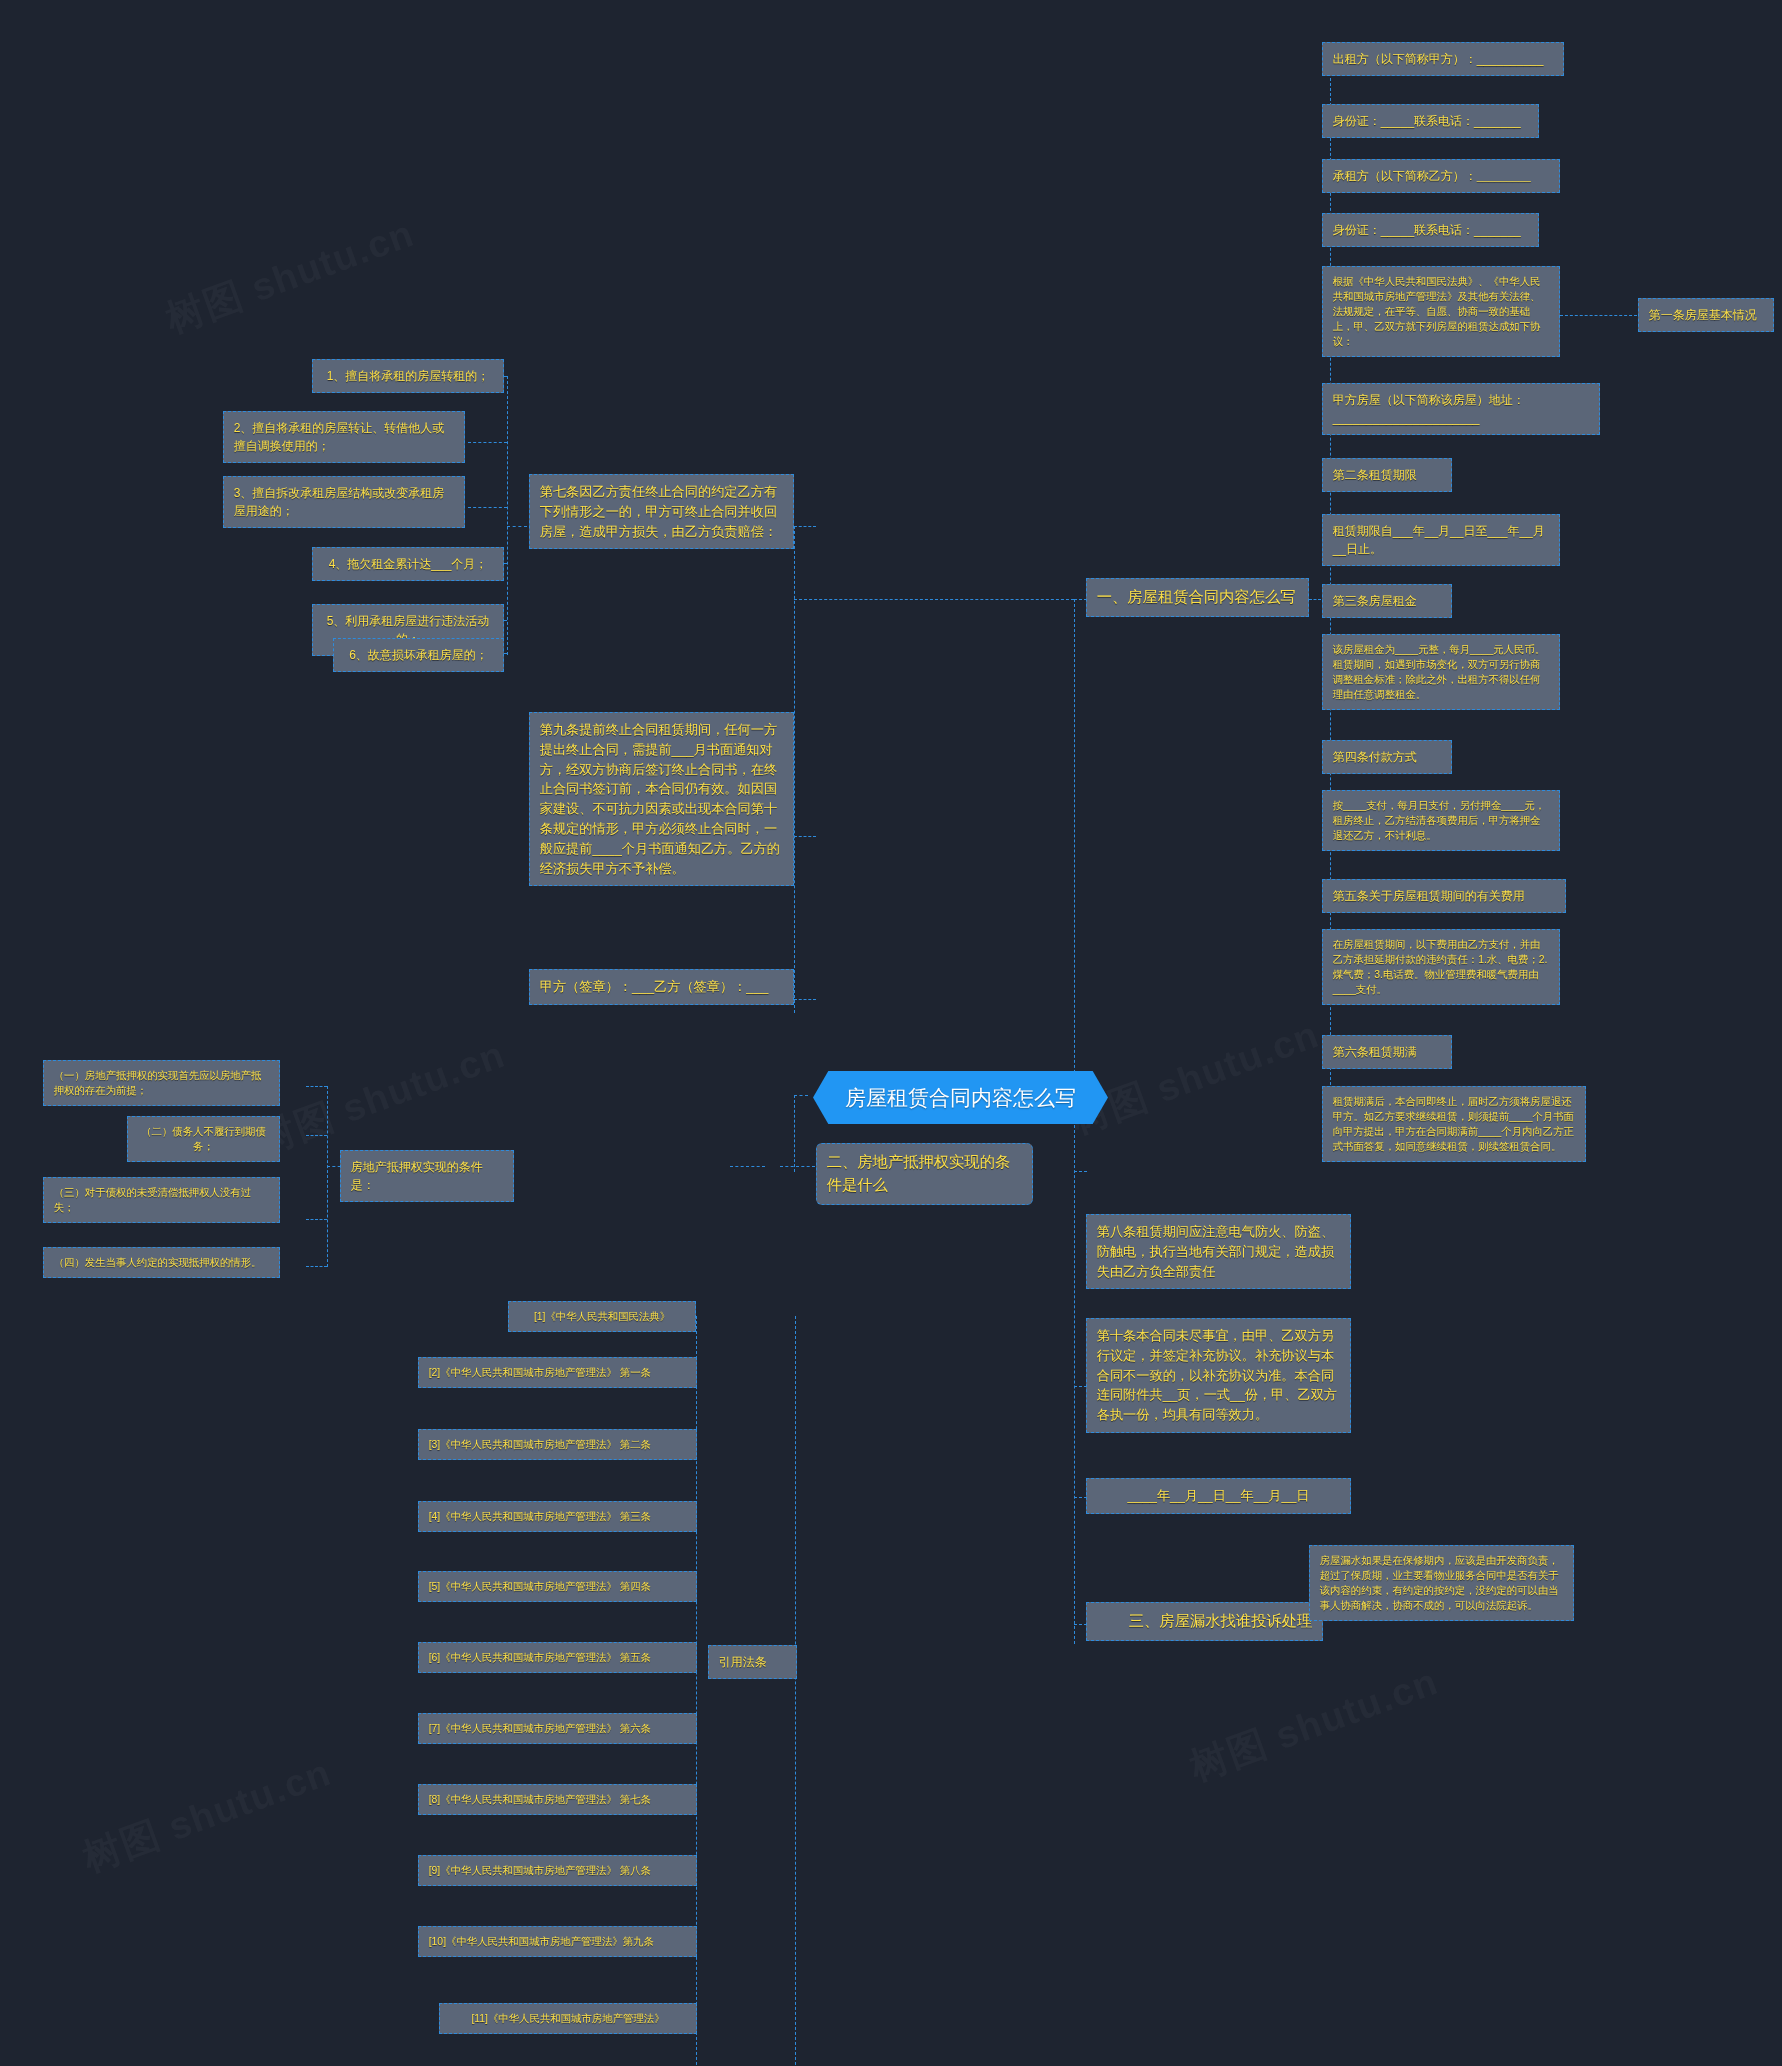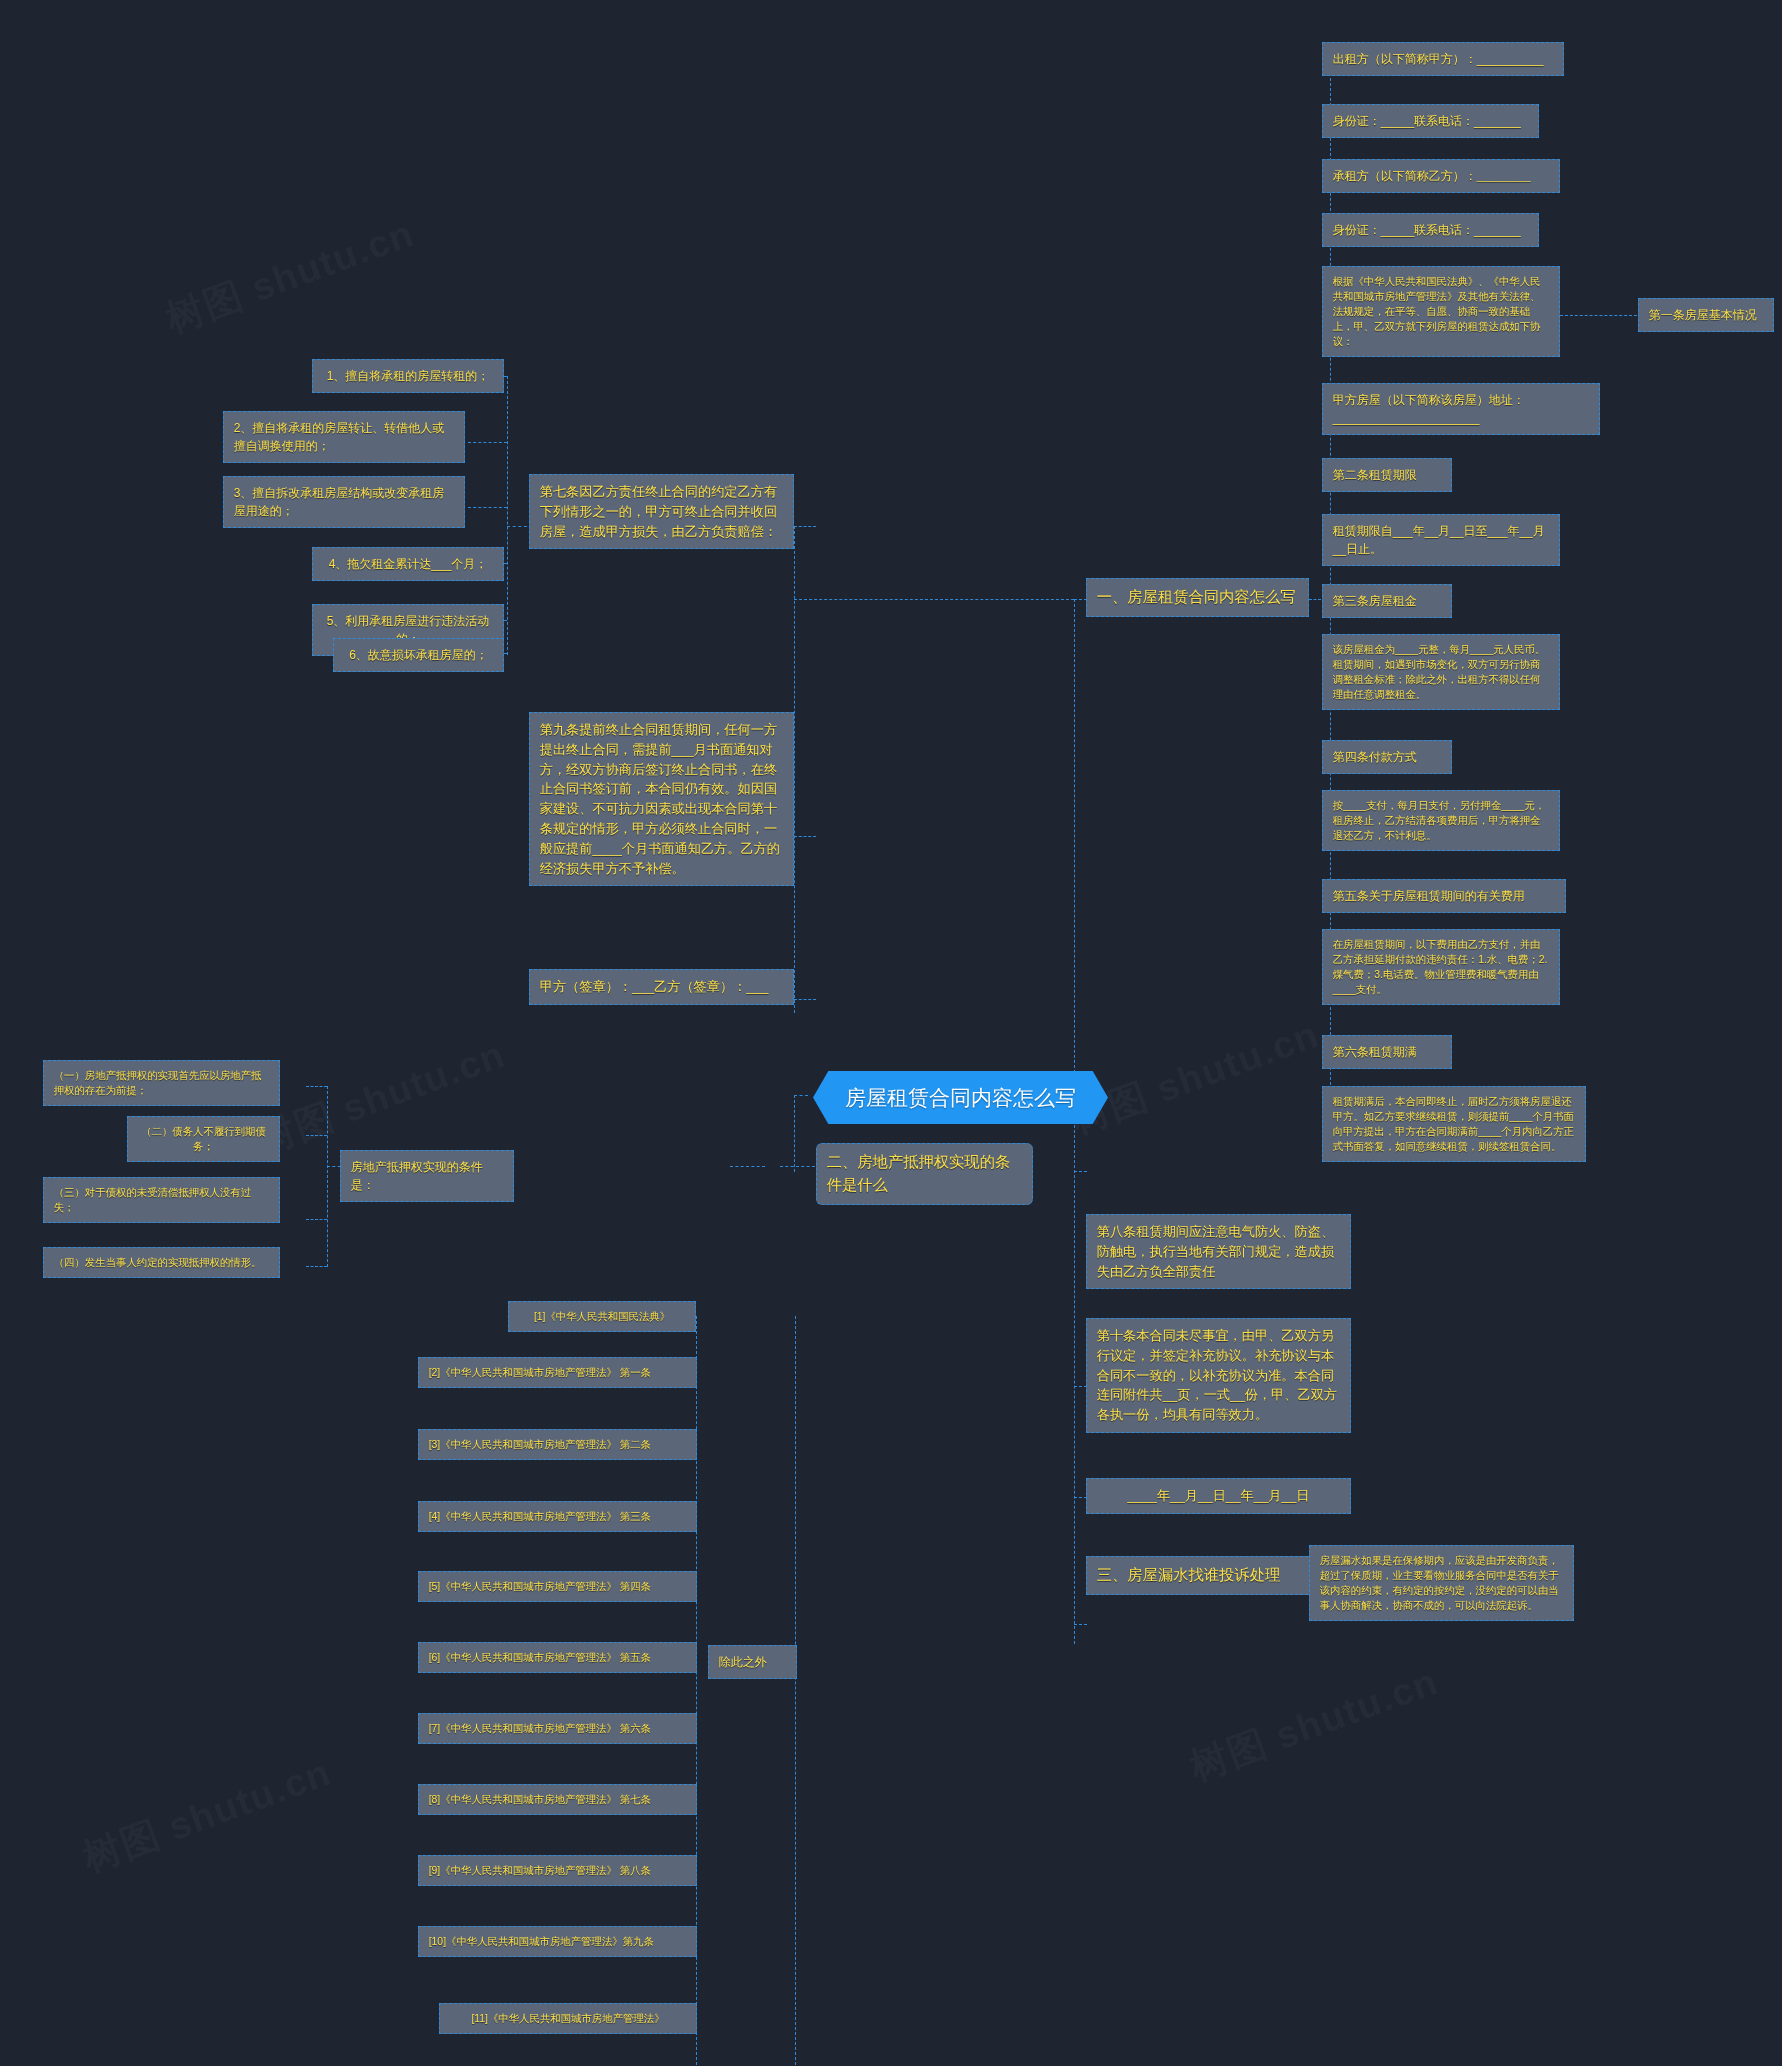--- a/index.html
+++ b/index.html
@@ -190,24 +190,24 @@
   <div class="node" style="left:1086px; top:1318px; width:265px;">第十条本合同未尽事宜，由甲、乙双方另行议定，并签定补充协议。补充协议与本合同不一致的，以补充协议为准。本合同连同附件共__页，一式__份，甲、乙双方各执一份，均具有同等效力。</div>
   <div class="node center-txt" style="left:1086px; top:1478px; width:265px;">____年__月__日__年__月__日</div>
 
   <div class="node big" style="left:816px; top:1143px; width:217px;border-radius:6px;">二、房地产抵押权实现的条件是什么</div>
   <div class="node sm" style="left:340px; top:1150px; width:174px;">房地产抵押权实现的条件是：</div>
   <div class="node xs" style="left:43px;  top:1060px; width:237px;">（一）房地产抵押权的实现首先应以房地产抵押权的存在为前提；</div>
   <div class="node xs center-txt" style="left:127px; top:1116px; width:153px;">（二）债务人不履行到期债务；</div>
   <div class="node xs" style="left:43px;  top:1177px; width:237px;">（三）对于债权的未受清偿抵押权人没有过失；</div>
   <div class="node xs" style="left:43px;  top:1247px; width:237px;">（四）发生当事人约定的实现抵押权的情形。</div>
 
-  <div class="node big" style="left:1086px; top:1556px; width:237px;">三、房屋漏水找谁投诉处理</div>
+  <div class="node big" style="left:1086px; top:1602px; width:237px;text-align:right;">三、房屋漏水找谁投诉处理</div>
   <div class="node xs" style="left:1309px; top:1545px; width:265px;">房屋漏水如果是在保修期内，应该是由开发商负责，超过了保质期，业主要看物业服务合同中是否有关于该内容的约束，有约定的按约定，没约定的可以由当事人协商解决，协商不成的，可以向法院起诉。</div>
 
-  <div class="node sm" style="left:708px; top:1645px; width:89px;">除此之外</div>
+  <div class="node sm" style="left:708px; top:1645px; width:89px;">引用法条</div>
 
   <div class="node xs center-txt" style="left:508px; top:1301px; width:188px;">[1]《中华人民共和国民法典》</div>
   <div class="node xs" style="left:418px; top:1357px; width:279px;">[2]《中华人民共和国城市房地产管理法》 第一条</div>
   <div class="node xs" style="left:418px; top:1429px; width:279px;">[3]《中华人民共和国城市房地产管理法》 第二条</div>
   <div class="node xs" style="left:418px; top:1501px; width:279px;">[4]《中华人民共和国城市房地产管理法》 第三条</div>
   <div class="node xs" style="left:418px; top:1571px; width:279px;">[5]《中华人民共和国城市房地产管理法》 第四条</div>
   <div class="node xs" style="left:418px; top:1642px; width:279px;">[6]《中华人民共和国城市房地产管理法》 第五条</div>
   <div class="node xs" style="left:418px; top:1713px; width:279px;">[7]《中华人民共和国城市房地产管理法》 第六条</div>
   <div class="node xs" style="left:418px; top:1784px; width:279px;">[8]《中华人民共和国城市房地产管理法》 第七条</div>
   <div class="node xs" style="left:418px; top:1855px; width:279px;">[9]《中华人民共和国城市房地产管理法》 第八条</div>

